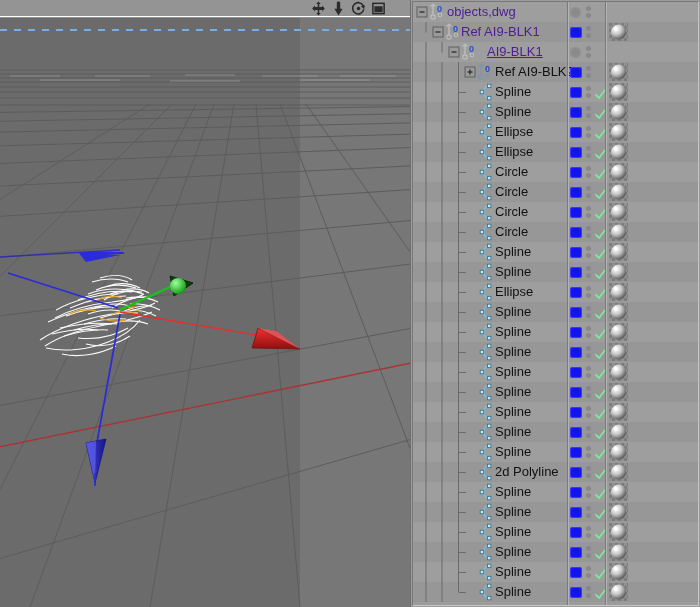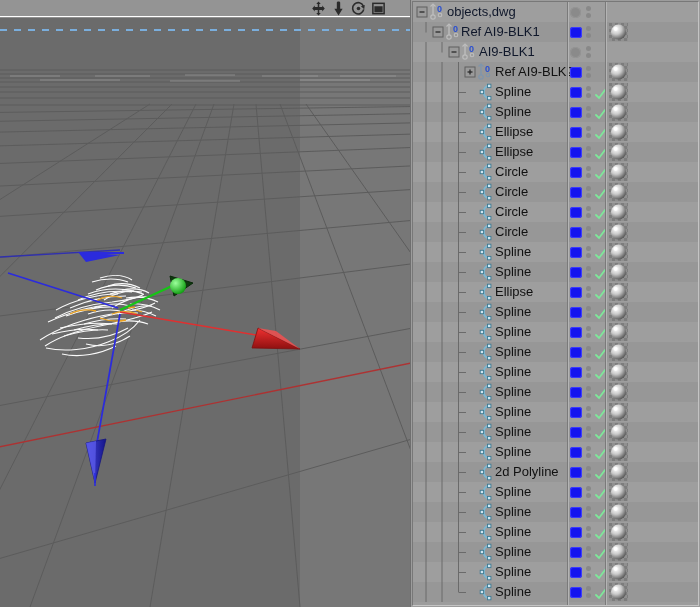--- a/index.html
+++ b/index.html
@@ -50,21 +50,21 @@
     background:#7a7a7a;box-shadow:1px 0 0 #b4b4b4;
   }
   #divA{left:154px;}
   #divB{left:192px;}
 
   .om-label{
     position:absolute;top:1px;height:18px;line-height:18px;
     font-size:13px;color:#111;white-space:nowrap;
     letter-spacing:0px;
   }
-  .om-row.dim .om-label{color:#0f172a;}
+  .om-row.dim .om-label{color:#4c1d95;}
 
   .tree-lines{position:absolute;left:0;top:0;width:154px;height:20px;}
 
   
   .dot-blue{
     position:absolute;left:157px;top:5px;width:12px;height:11px;
     background:#1414ef;border-radius:3px;
     box-shadow:inset 0 0 0 1px #3a3aff;cursor:pointer;
   }
   .dot-gray{
@@ -348,21 +348,21 @@
               <line x1="29" y1="0" x2="29" y2="10.5" stroke="#6a6a6a" stroke-width="1"></line>
               <line x1="13" y1="0" x2="13" y2="20" stroke="#6a6a6a" stroke-width="1"></line>
               <rect x="36" y="5" width="10" height="10" fill="#9a9a9a" stroke="#5f5f5f" stroke-width="1"></rect>
               <line x1="38.5" y1="10" x2="43.5" y2="10" stroke="#2b2b2b" stroke-width="1.3"></line>
               <line x1="52" y1="3" x2="52" y2="13" stroke="#bdbdbd" stroke-width="1.4"></line>
               <path d="M49.5 4.5 L52 2 L54.5 4.5" fill="none" stroke="#bdbdbd" stroke-width="1.2"></path>
               <circle cx="52" cy="15" r="2.2" fill="none" stroke="#bdbdbd" stroke-width="1.2"></circle>
               <text x="56" y="9.5" font-size="9" font-family="&quot;Liberation Sans&quot;,sans-serif" fill="#2a4fd0" font-weight="bold">0</text>
               <circle cx="59" cy="13" r="1.8" fill="none" stroke="#bdbdbd" stroke-width="1.1"></circle>
             </svg>
-            <div class="om-label" style="left: 66px;">AI9-BLK1</div>
+            <div class="om-label" style="left: 74px; text-decoration: underline;">AI9-BLK1</div>
             <div class="dot-gray"></div>
             <div class="dot-small t"></div>
             <div class="dot-small b"></div>
           </div>
           <div class="om-row alt">
             <svg width="154" height="20" viewBox="0 0 154 20" class="tree-lines">
               <line x1="45.5" y1="0" x2="45.5" y2="20" stroke="#6a6a6a" stroke-width="1"></line>
               <line x1="13" y1="0" x2="13" y2="20" stroke="#6a6a6a" stroke-width="1"></line>
               <line x1="29" y1="0" x2="29" y2="20" stroke="#6a6a6a" stroke-width="1"></line>
               <rect x="52" y="5" width="10" height="10" fill="#9a9a9a" stroke="#5f5f5f" stroke-width="1"></rect>

